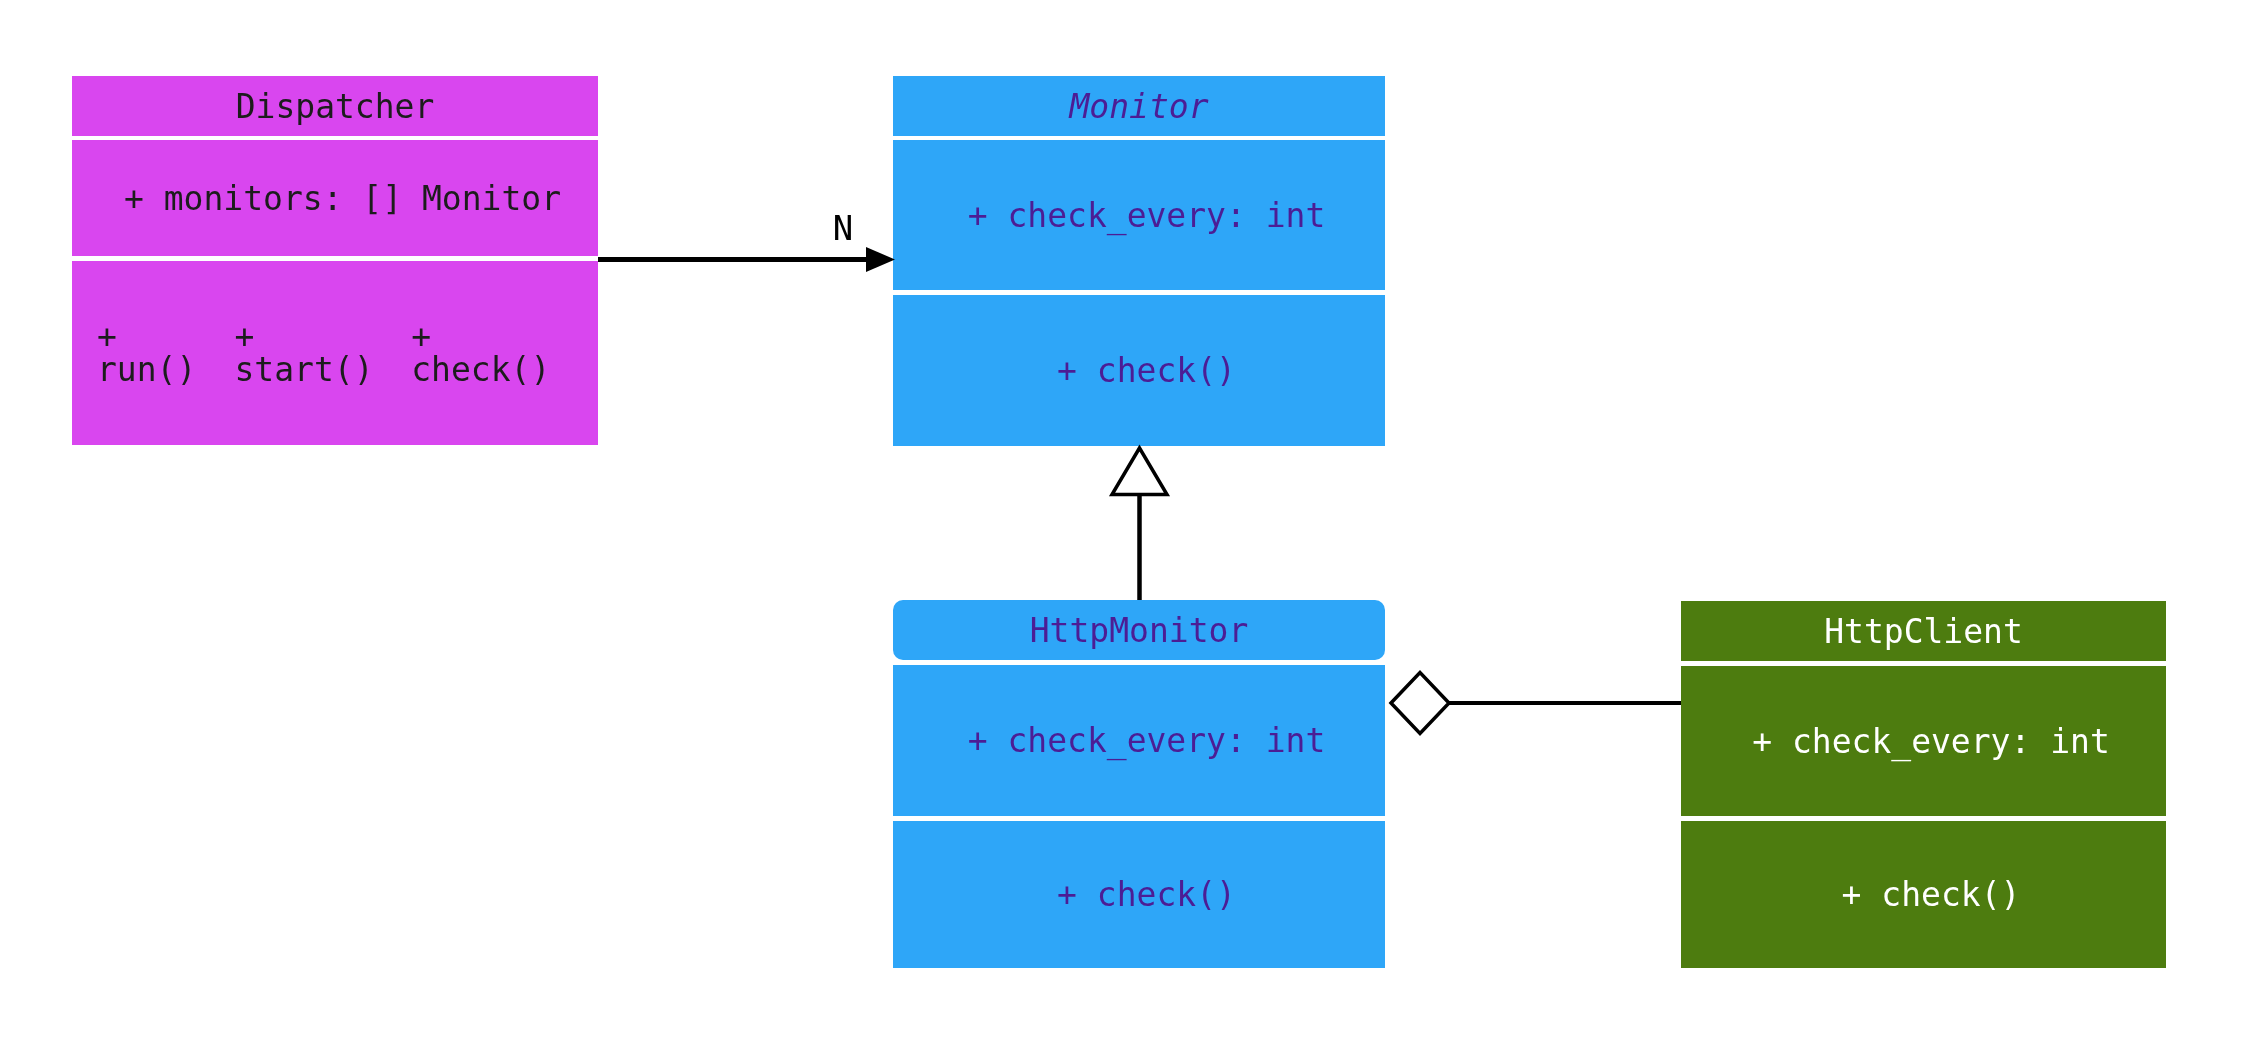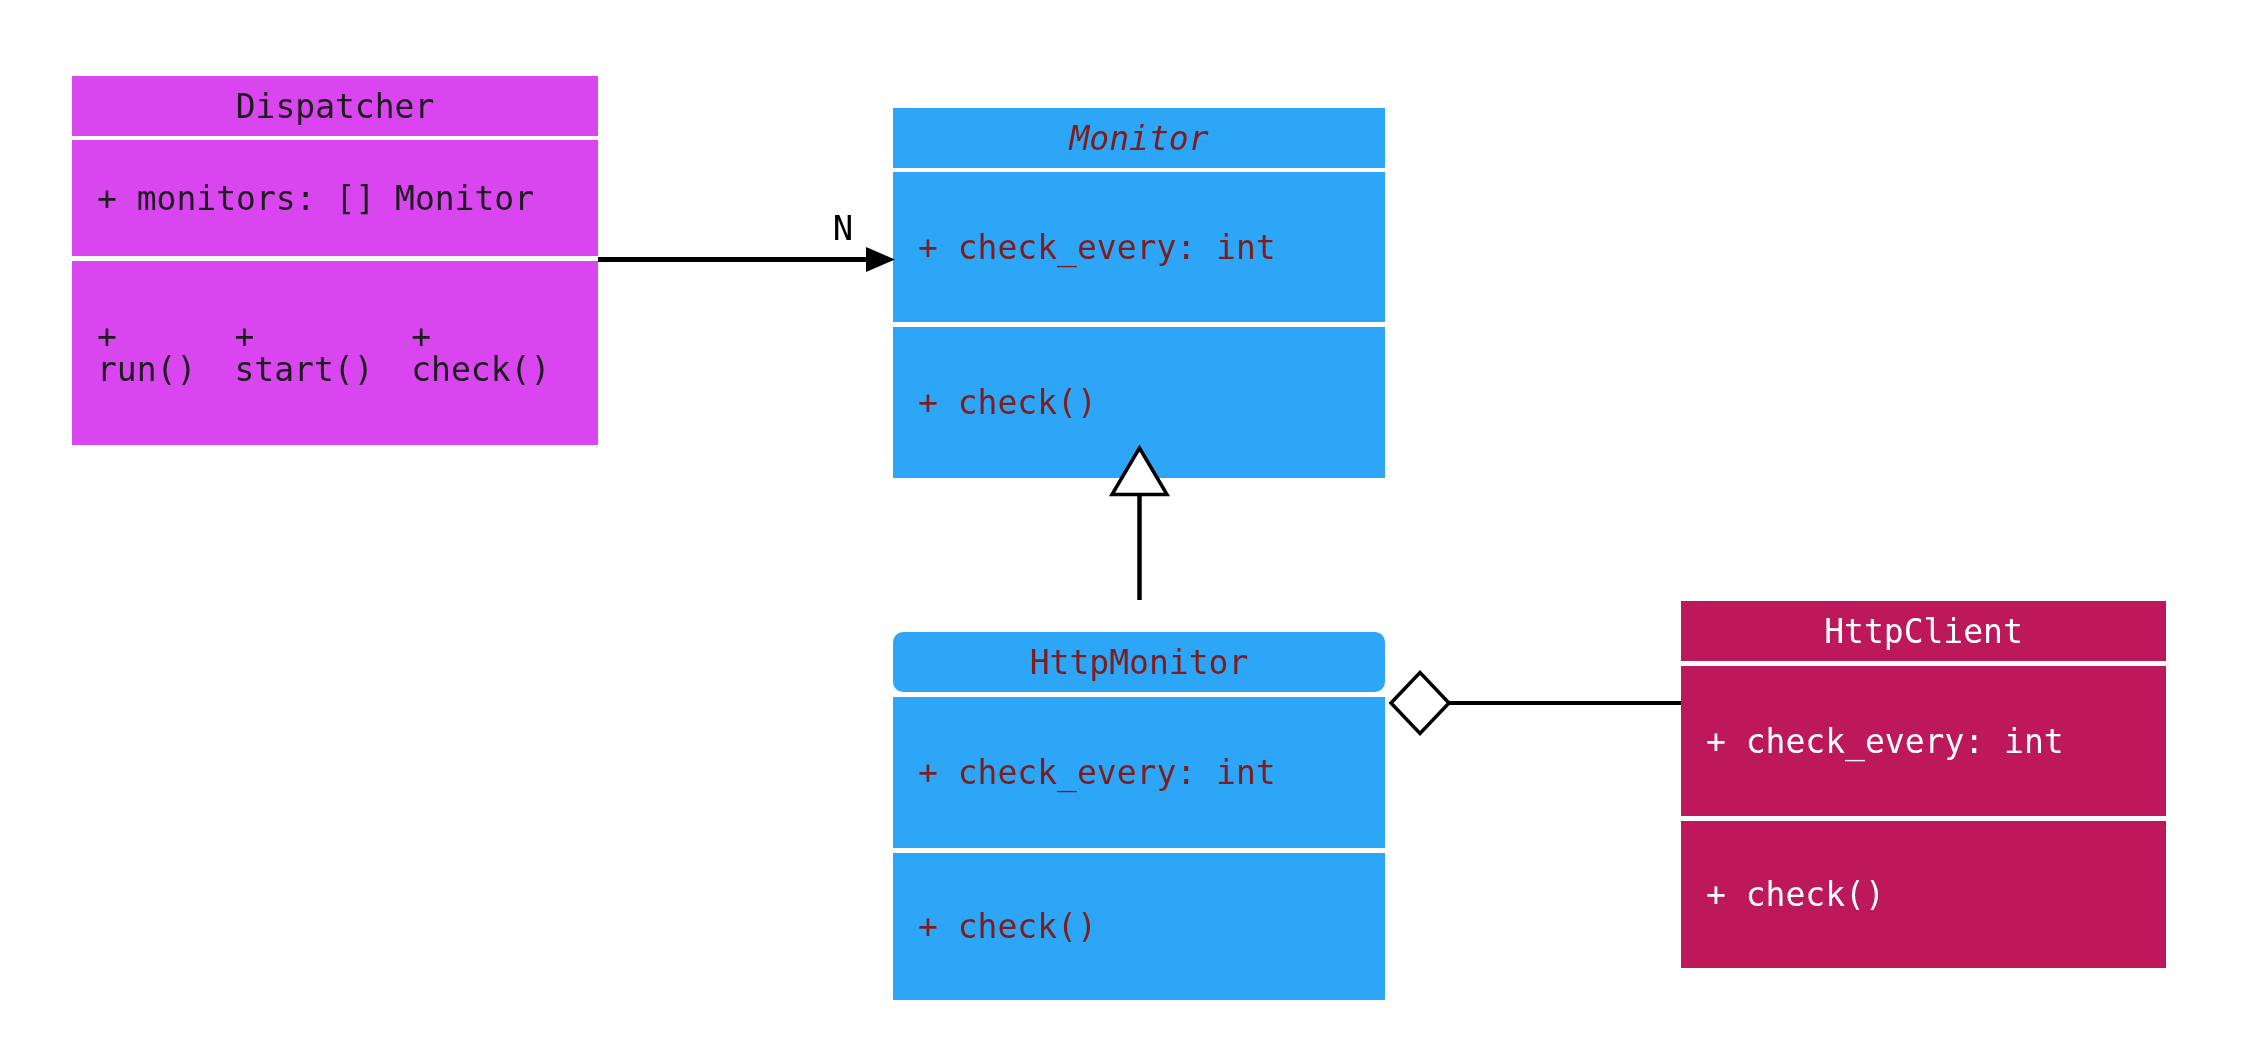--- a/index.html
+++ b/index.html
@@ -21,32 +21,32 @@
     align-items: center;
     box-sizing: border-box;
     font-size: 33px;
     letter-spacing: 0;
   }
   .compartment.title {
     justify-content: center;
     text-align: center;
   }
   .compartment.body-sec {
-    justify-content: flex-start;
+    justify-content: center;
     padding-left: 25px;
     padding-right: 10px;
   }
   .methods-list {
     display: flex;
     flex-direction: row;
     line-height: 33px;
   }
   .fill-yellow { background: #d946ef; color: #1C1C1C; }
-  .fill-blue   { background: #2EA6F8; color: #7f1d1d; margin-top: 32px; }
-  .fill-green  { background: #be185d; color: #FFFFFF; }
+  .fill-blue   { background: #2EA6F8; color: #4c1d95; }
+  .fill-green  { background: #4d7c0f; color: #FFFFFF; }
   .italic { font-style: italic; }
 
   #connector-layer {
     position: absolute;
     left: 0; top: 0;
     width: 2244px;
     height: 1048px;
     pointer-events: none;
   }
   .edge-label {

